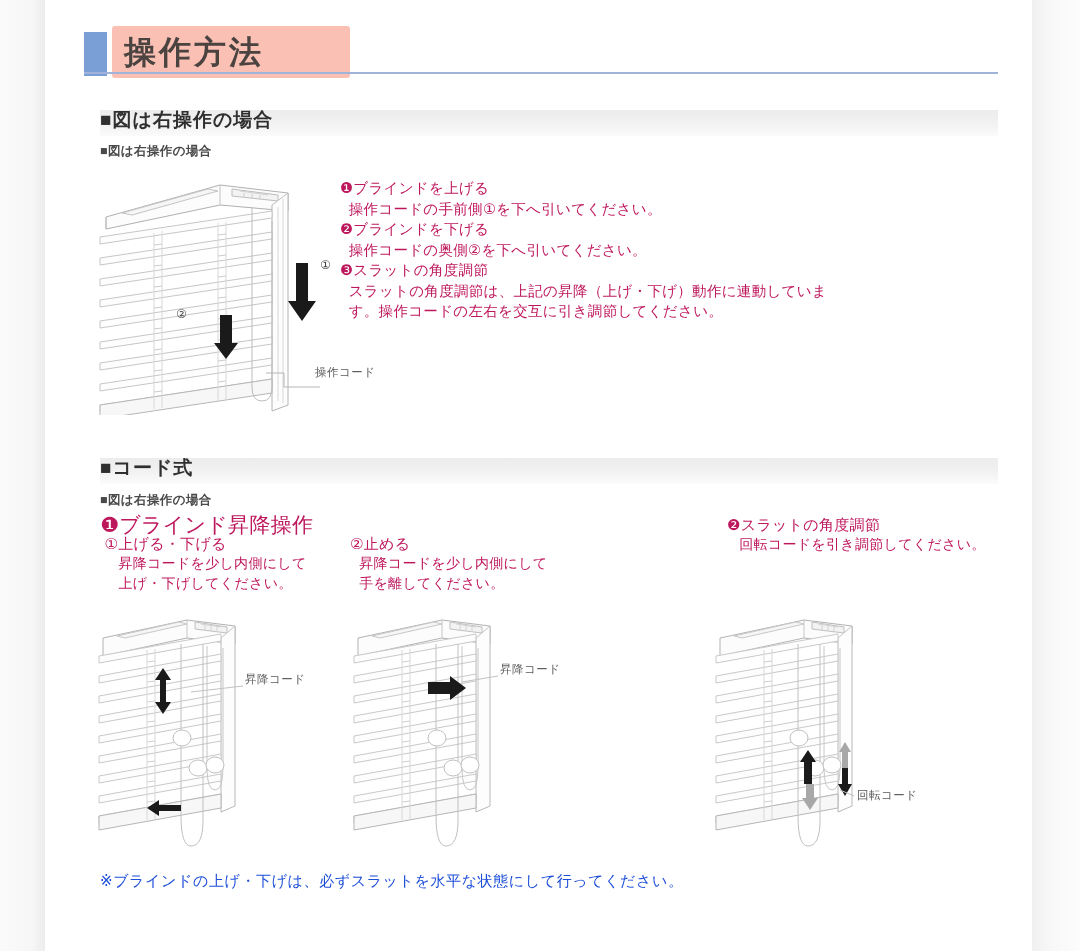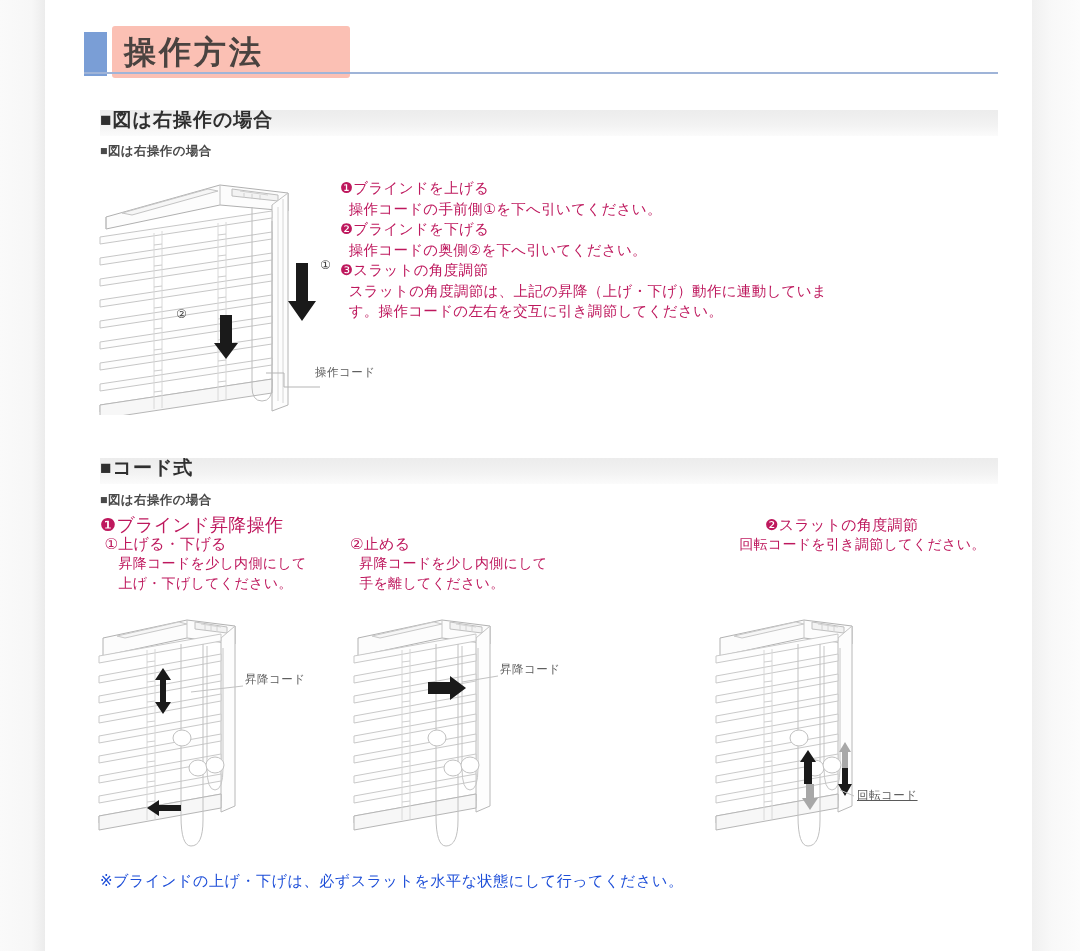--- a/index.html
+++ b/index.html
@@ -223,30 +223,30 @@
     <div class="callout" style="left:228px; top:93px; font-size:12px; color:#444;">①</div>
     <div class="callout" style="left:84px; top:142px; font-size:12px; color:#444;">②</div>
   </div>
 
   <div class="section-bar" style="left:100px; top:458px; width:898px;">
     <div class="section-bar-label">■コード式</div>
   </div>
 
   <div class="sub-note" style="left:100px; top:492px;">■図は右操作の場合</div>
 
-  <div class="body-text" style="left:100px; top:515px; font-size:18px; font-weight:normal;">❶ブラインド昇降操作</div>
+  <div class="body-text" style="left:100px; top:515px; font-size:21px; font-weight:normal;">❶ブラインド昇降操作</div>
   <div class="body-text" style="left:100px; top:534px; font-size:15px;"> ①上げる・下げる</div>
   <div class="body-text small" style="left:110px; top:553px;">  昇降コードを少し内側にして
   上げ・下げしてください。</div>
 
   <div class="body-text" style="left:350px; top:534px; font-size:15px;">②止める</div>
   <div class="body-text small" style="left:355px; top:553px;"> 昇降コードを少し内側にして
  手を離してください。</div>
 
-  <div class="body-text" style="left:765px; top:515px; font-size:15px;">❷スラットの角度調節</div>
+  <div class="body-text" style="left:727px; top:515px; font-size:15px;">❷スラットの角度調節</div>
   <div class="body-text small" style="left:735px; top:534px;"> 回転コードを引き調節してください。</div>
 
   <div class="illus" style="left:95px; top:608px;">
     <svg width="240" height="252" viewBox="0 0 240 252">
       <g fill="none" stroke="#bcbcbc" stroke-width="1">
 
         <path d="M8 30 L92 12 L140 18 L140 36 L92 30 L8 48 Z" fill="#fcfcfc" stroke="#b2b2b2"></path>
         <path d="M92 12 L92 30" stroke="#c6c6c6"></path>
         <path d="M22 28 L84 14 L92 16 L30 30 Z" fill="#f6f6f6" stroke="#c8c8c8"></path>
         <path d="M100 14 L132 19 L132 25 L100 21 Z" fill="#f3f3f3" stroke="#c0c0c0"></path>
@@ -395,18 +395,18 @@
       </g>
 
       <g fill="#1a1a1a">
         <path d="M130 160 L136 160 L136 176 L140 176 L133 188 L126 176 L130 176 Z"></path>
       </g>
 
       <g stroke="#c2c2c2" fill="none">
         <path d="M128 182 L142 188"></path>
       </g>
     </svg>
-    <div class="callout" style="left:145px; top:180px;text-decoration:underline;">回転コード</div>
+    <div class="callout" style="left:145px; top:180px;">回転コード</div>
   </div>
 
   <div class="foot-note" style="left:100px; top:872px;">※ブラインドの上げ・下げは、必ずスラットを水平な状態にして行ってください。</div>
 
 </div>
 
 </body></html>

